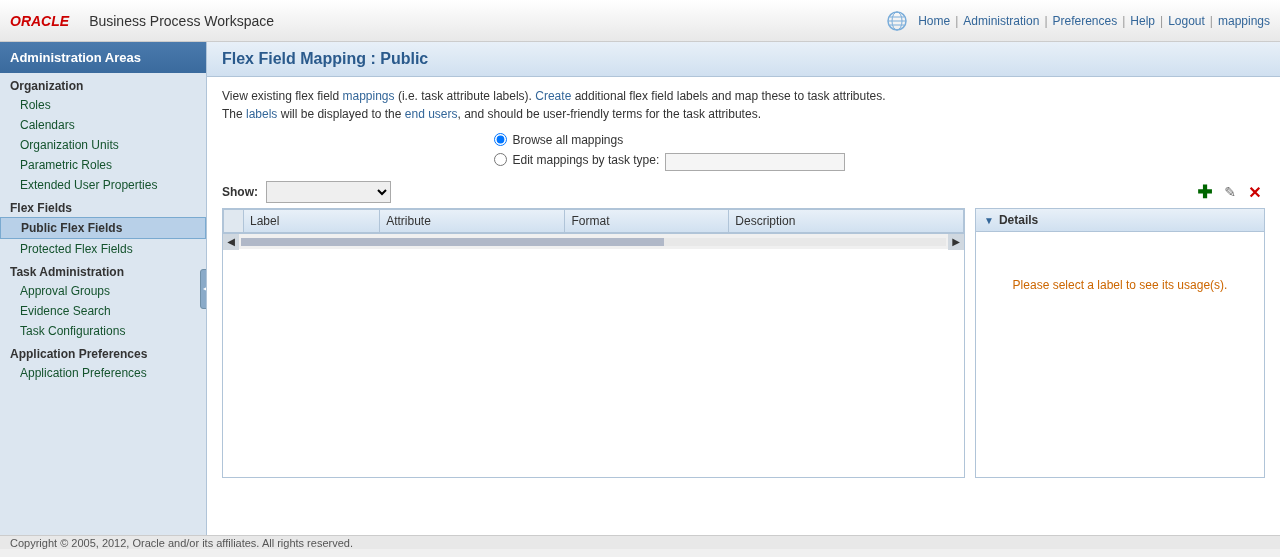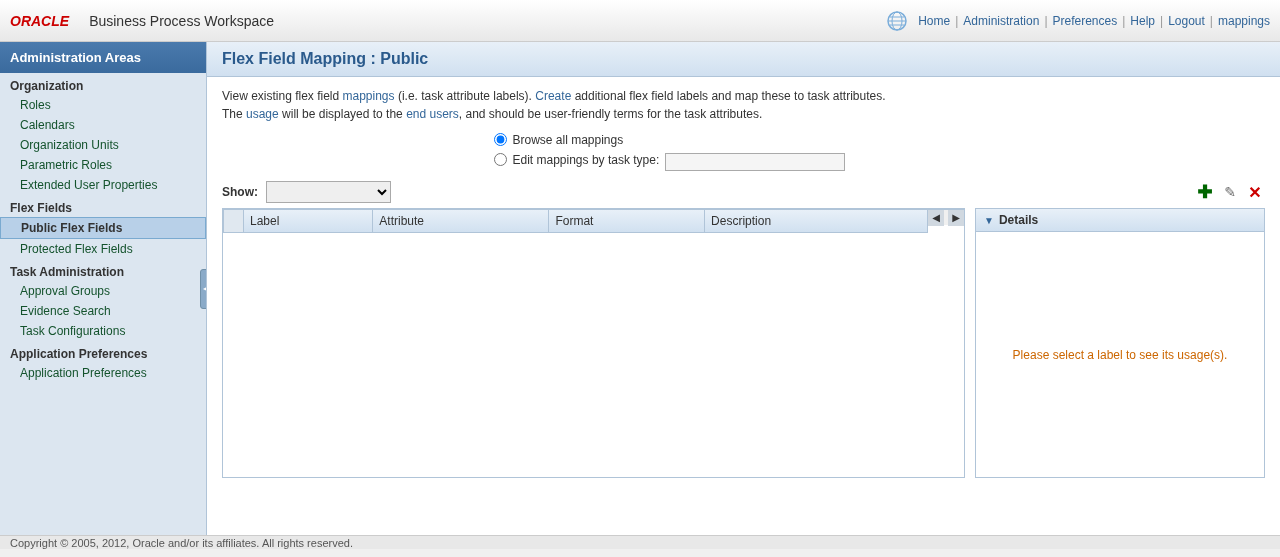--- a/index.html
+++ b/index.html
@@ -185,20 +185,21 @@
       gap: 10px;
       height: 270px;
     }
 
     
     .data-table-wrapper {
       flex: 1;
       border: 1px solid #b0c4d8;
       overflow: hidden;
       display: flex;
+      flex-direction: column;
     }
     .data-table {
       width: 100%;
       border-collapse: collapse;
       font-size: 12px;
     }
     .data-table thead tr {
       background: linear-gradient(to bottom, #e8f0f8, #d0e0f0);
     }
     .data-table thead th {
@@ -266,23 +267,24 @@
       font-size: 12px;
     }
     .details-collapse-icon {
       color: #336699;
       font-size: 10px;
       cursor: pointer;
     }
     .details-body {
       flex: 1;
       display: flex;
-      align-items: center;
+      align-items: flex-start;
       justify-content: center;
       padding: 10px;
+      margin-top: 36px;
     }
     .details-placeholder {
       color: #cc6600;
       font-size: 12px;
       text-align: center;
     }
 
     
     #footer {
       height: 14px;
@@ -378,21 +380,21 @@
       <div id="content-title">Flex Field Mapping : Public</div>
     </div>
 
     <div id="content-body">
 
       <div class="description-text">
         <div>
           View existing flex field <span class="link-text">mappings</span> (i.e. task attribute labels). <span class="link-text">Create</span> additional flex field labels and map these to task attributes.
         </div>
         <div>
-          The <span class="link-text">usage</span> will be displayed to the <span class="link-text">end users</span>, and should be user-friendly terms for the task attributes.
+          The <span class="link-text">labels</span> will be displayed to the <span class="link-text">end users</span>, and should be user-friendly terms for the task attributes.
         </div>
       </div>
 
       <div class="radio-section">
         <div class="radio-row">
           <input type="radio" name="mapping-mode" id="browse-radio" checked="" style="">
           <label for="browse-radio">Browse all mappings</label>
         </div>
         <div class="radio-row">
           <input type="radio" name="mapping-mode" id="edit-radio" style="">

